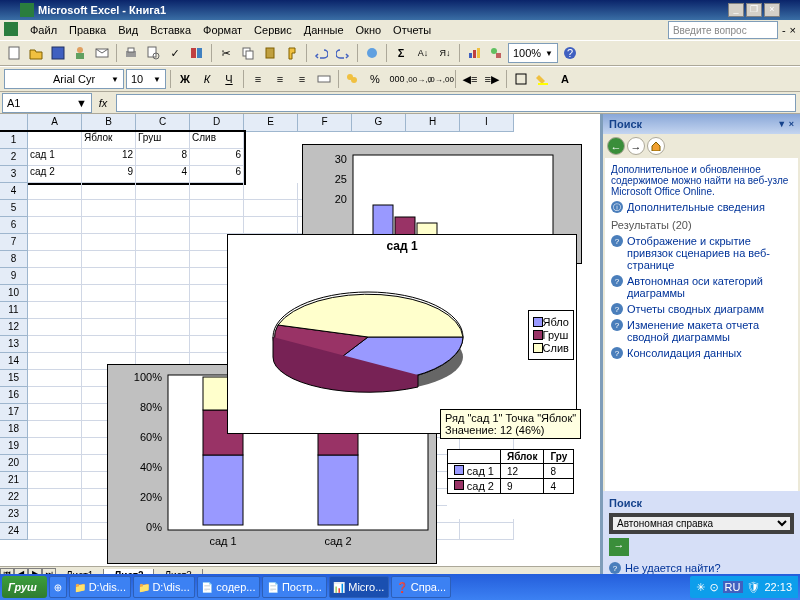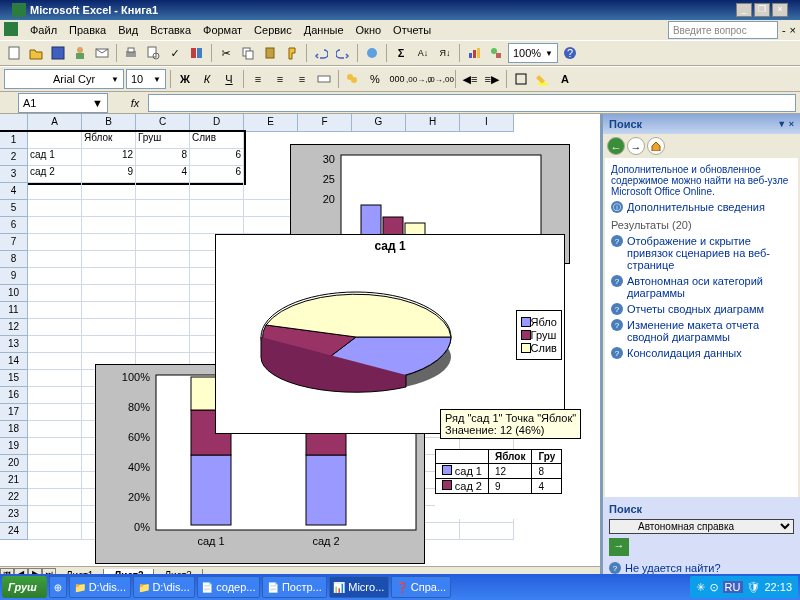--- a/index.html
+++ b/index.html
@@ -1,45 +1,45 @@
 <!DOCTYPE html>
 <html><head>
 <meta charset="utf-8">
 <style>
 * { margin: 0; padding: 0; box-sizing: border-box; font-family: Tahoma, Arial, sans-serif; font-size: 11px; }
 body { background: #ece9d8; width: 800px; height: 600px; overflow: hidden; position: relative; }
-.titlebar { height: 20px; background: linear-gradient(#0a246a, #3a6ea5); color: #fff; display: flex; align-items: center; padding: 0 12px; }
+.titlebar { height: 20px; background: linear-gradient(#0a246a, #3a6ea5); color: #fff; display: flex; align-items: center; padding: 0 20px; }
 .titlebar .icon { width: 14px; height: 14px; background: #2a7d3e; margin-right: 4px; }
 .titlebar .title { font-weight: bold; font-size: 11px; flex: 1; }
 .titlebar .winbtn { width: 16px; height: 14px; background: #d4d0c8; border: 1px solid #808080; margin-left: 2px; text-align: center; line-height: 10px; font-size: 9px; }
 .menubar { height: 20px; background: #ece9d8; display: flex; align-items: center; padding: 0 4px; }
 .menubar .menu-item { padding: 2px 6px; cursor: default; }
 .menubar .icon-small { width: 16px; height: 16px; margin-right: 4px; }
 .menubar .question-box { margin-left: auto; width: 110px; height: 18px; border: 1px solid #7f9db9; background: #fff; padding: 0 4px; font-size: 10px; color: #888; display: flex; align-items: center; }
 .toolbar { height: 26px; background: #ece9d8; border-top: 1px solid #fff; border-bottom: 1px solid #aca899; display: flex; align-items: center; padding: 0 4px; gap: 2px; }
 .tbtn { width: 20px; height: 20px; display: flex; align-items: center; justify-content: center; }
 .sep { width: 1px; height: 18px; background: #aca899; margin: 0 2px; }
 .combo { height: 20px; border: 1px solid #7f9db9; background: #fff; display: flex; align-items: center; padding: 0 4px; }
 .combo .arrow { margin-left: auto; font-size: 8px; }
 .formula-bar { height: 22px; background: #ece9d8; display: flex; align-items: center; border-bottom: 1px solid #aca899; }
-.name-box { width: 90px; height: 18px; border: 1px solid #7f9db9; background: #fff; margin: 0 18px; padding: 9px 4px; display: flex; align-items: center; }
+.name-box { width: 90px; height: 18px; border: 1px solid #7f9db9; background: #fff; margin: 0 2px; padding: 9px 4px; display: flex; align-items: center; }
 .fx { width: 18px; height: 18px; font-style: italic; display: flex; align-items: center; justify-content: center; }
 .formula-in { flex: 1; height: 18px; border: 1px solid #7f9db9; background: #fff; margin: 0 4px; }
 .workspace { display: flex; height: 470px; position: relative; }
 .sheet-area { flex: 1; position: relative; background: #fff; overflow: hidden; }
 .grid { position: absolute; top: 0; left: 0; right: 0; }
 .col-headers { display: flex; height: 18px; }
 .col-h, .row-h, .corner { background: #e4ecf7; border-right: 1px solid #9eb6ce; border-bottom: 1px solid #9eb6ce; text-align: center; font-size: 10px; padding-top: 2px; }
 .corner { width: 28px; }
 .col-h { width: 54px; }
 .row { display: flex; height: 17px; }
 .row-h { width: 28px; }
 .cell { width: 54px; border-right: 1px solid #d0d7e5; border-bottom: 1px solid #d0d7e5; padding: 0 2px; font-size: 10px; overflow: hidden; }
 .cell.rt { text-align: right; }
-.chart-box { position: absolute; background: #fff; border: 1px solid #000; }
+.chart-box { position: absolute; background: #fff; border: 1px solid #000; margin-left: 12px; }
 .legend-box { background: #fff; border: 1px solid #000; padding: 4px; font-size: 10px; }
 .legend-item { display: flex; align-items: center; margin: 1px 0; }
 .legend-sw { width: 10px; height: 10px; border: 1px solid #000; }
 .tooltip { position: absolute; background: #ffffe1; border: 1px solid #000; padding: 2px 4px; font-size: 10px; }
 .task-pane { width: 200px; background: #ece9d8; border-left: 3px solid #7f9db9; display: flex; flex-direction: column; }
 .tp-header { height: 20px; background: linear-gradient(#89a7d8, #c4d5f0); display: flex; align-items: center; padding: 0 6px; font-weight: bold; color: #15428b; }
 .tp-nav { height: 24px; display: flex; align-items: center; padding: 0 4px; gap: 2px; }
 .tp-nav .nbtn { width: 18px; height: 18px; border: 1px solid #aca899; background: #fff; border-radius: 9px; display: flex; align-items: center; justify-content: center; }
 .tp-body { flex: 1; background: #fff; margin: 0 2px; padding: 6px; overflow: hidden; }
 .tp-link { color: #003399; font-size: 10px; display: flex; gap: 4px; margin: 4px 0; cursor: pointer; }
@@ -696,21 +696,21 @@
           <span class="dot">?</span>
           <span>Изменение макета отчета сводной диаграммы</span>
         </div>
       <div class="tp-link">
           <span class="dot">?</span>
           <span>Консолидация данных</span>
         </div>
     </div>
     <div class="tp-search">
       <div style="font-weight:bold;color:#15428b;margin-bottom:4px;">Поиск</div>
-      <select style="width:100%;border:1px solid #404040;font-size:10px;padding-left:24px;">
+      <select style="width:100%;border:4px solid #404040;font-size:10px;">
         <option>Автономная справка</option>
       </select>
       <div style="display:flex;margin-top:4px;gap:2px;">
         <div style="width:20px;height:18px;background:#3a8e3a;color:#fff;text-align:center;">→</div>
       </div>
       <div class="tp-link" style="margin-top:6px;">
           <span class="dot">?</span>
           <span>Не удается найти?</span>
         </div>
     </div>

